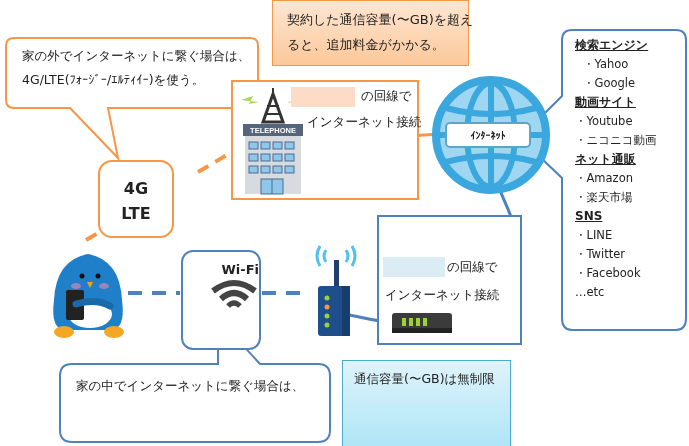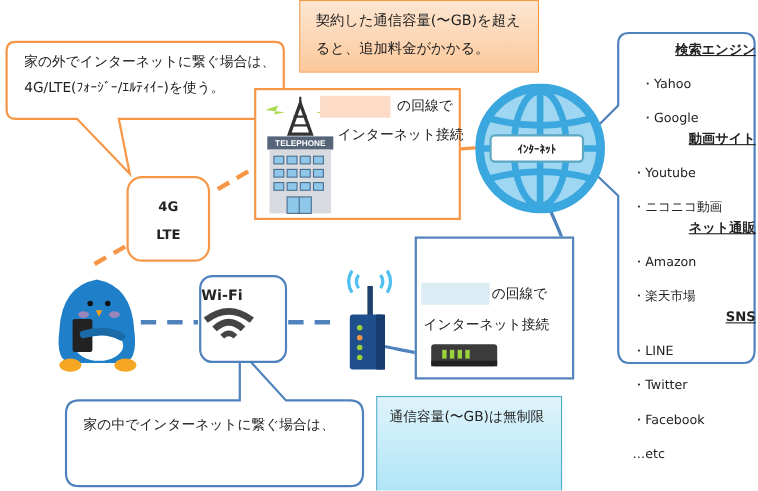--- a/index.html
+++ b/index.html
@@ -2,52 +2,52 @@
 <html><head>
 <meta charset="utf-8">
 <style>
   html, body { margin:0; padding:0; background:#ffffff; }
   body { width:689px; height:446px; position:relative; overflow:hidden;
          font-family:"DejaVu Sans","Liberation Sans",sans-serif; color:#222; }
   .abs { position:absolute; }
   svg.layer { position:absolute; left:0; top:0; }
   .txt { font-size:12.5px; line-height:24px; white-space:nowrap; }
 
-  .note-top { left:272px; top:0; width:218px; height:66px;
+  .note-top { left:272px; top:0; width:197px; height:66px;
     background:linear-gradient(180deg,#fde6d2 0%,#fcc89a 100%);
     border:1px solid #f39a4a; box-sizing:border-box; padding:6px 0 0 14px; }
   .note-top .txt { font-size:13px; line-height:25px; }
 
   .bubble-out { left:8px; top:36px; width:248px; height:72px; padding:8px 0 0 14px; box-sizing:border-box; }
   .bubble-in { left:58px; top:364px; width:272px; height:78px; padding:10px 0 0 18px; box-sizing:border-box; }
 
-  .lte-box { left:115px; top:160px; width:76px; height:78px; box-sizing:border-box;
+  .lte-box { left:98px; top:160px; width:76px; height:78px; box-sizing:border-box;
      border:2px solid #f79646; border-radius:14px; background:#fff; text-align:center;
-     font-weight:bold; font-size:12px; padding-top:14px; }
+     font-weight:bold; font-size:16px; padding-top:14px; }
   .lte-box div { line-height:25px; }
 
   .tel-box { left:231px; top:80px; width:188px; height:120px; box-sizing:border-box;
     border:2px solid #f79646; background:#fff; }
   .home-box { left:377px; top:215px; width:145px; height:130px; box-sizing:border-box;
     border:2px solid #4f81bd; background:#fff; }
   .redact-orange { background:#fcdcc6; }
   .redact-blue { background:#dbecf4; }
 
-  .wifi-box { left:181px; top:250px; width:80px; height:80px; box-sizing:border-box;
-    border:2px solid #4f81bd; border-radius:12px; background:#fff; text-align:left; }
+  .wifi-box { left:181px; top:250px; width:80px; height:100px; box-sizing:border-box;
+    border:2px solid #4f81bd; border-radius:12px; background:#fff; text-align:right; }
   .wifi-box .lbl { font-weight:bold; font-size:13px; margin-top:10px; }
 
   .note-bottom { left:342px; top:360px; width:169px; height:102px; box-sizing:border-box;
     border:1px solid #4bacc6; background:linear-gradient(180deg,#dff3fb 0%,#a7e3f6 100%);
     padding:6px 0 0 11px; }
 
   .sites { left:563px; top:30px; width:124px; height:298px; box-sizing:border-box;
     padding:6px 0 0 12px; font-size:11.5px; }
-  .sites .h { font-weight:bold; text-decoration:underline; line-height:19px; font-size:12px;text-align:right; }
-  .sites .i { line-height:19px;margin-top:12px; }
+  .sites .h { font-weight:bold; text-decoration:underline; line-height:19px; font-size:12px; }
+  .sites .i { line-height:19px; }
   .sites .i.ind { padding-left:8px; }
 </style>
 </head>
 <body>
 
 <svg class="layer" width="689" height="446">
 
   <path d="M20,38 H250 Q258,38 258,46 V100 Q258,108 250,108 H108 L118,158 L70,108 H14 Q6,108 6,100 V46 Q6,38 14,38 Z" fill="#fff" stroke="#f79646" stroke-width="2"></path>
 
   <path d="M72,364 H218 L218,318 L260,364 H318 Q330,364 330,376 V430 Q330,442 318,442 H72 Q60,442 60,430 V376 Q60,364 72,364 Z" fill="#fff" stroke="#4f81bd" stroke-width="2"></path>

